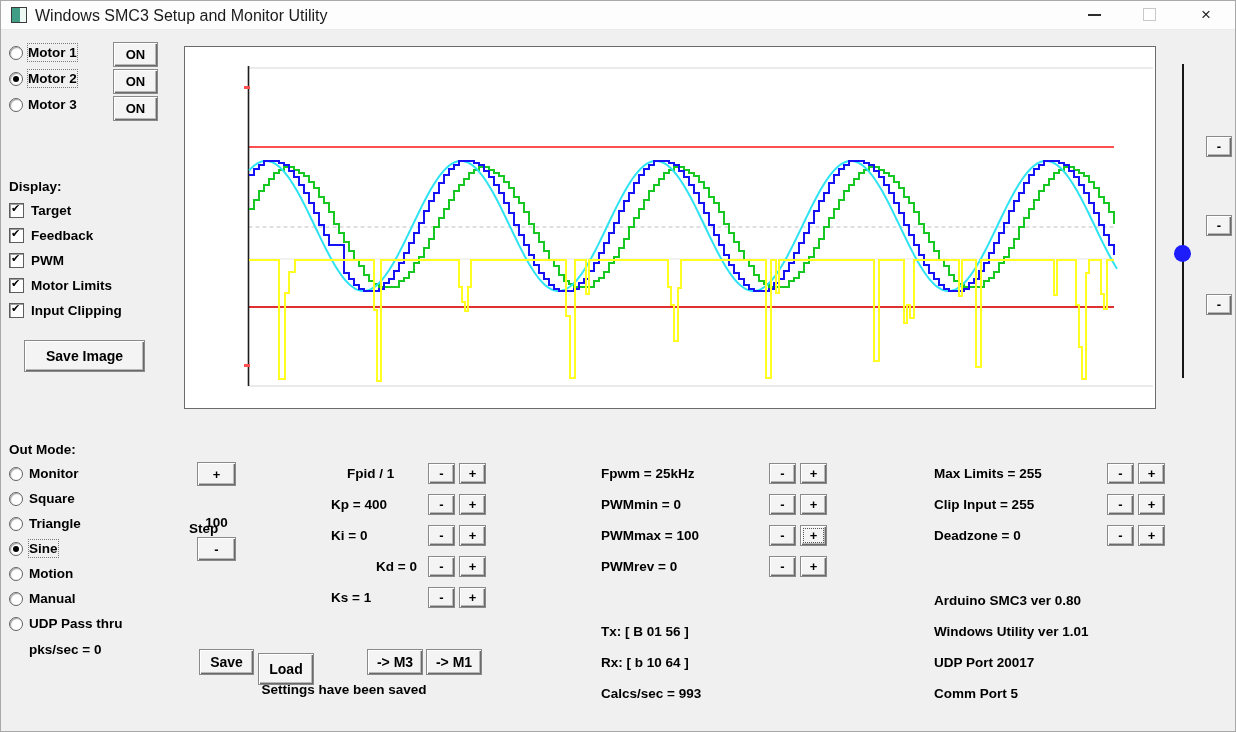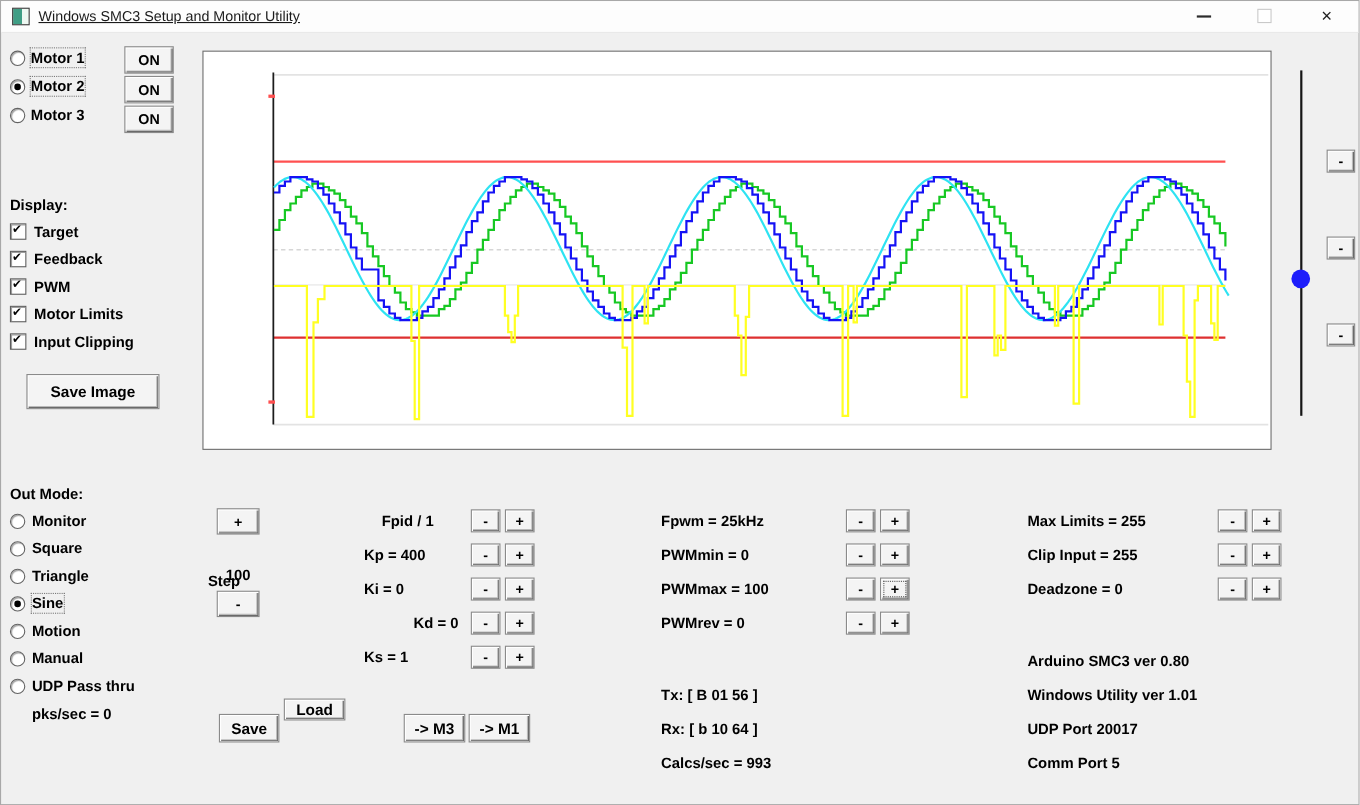--- a/index.html
+++ b/index.html
@@ -1,20 +1,20 @@
 <!DOCTYPE html>
 <html><head>
 <meta charset="utf-8">
 <style>
   html,body{margin:0;padding:0;background:#d7d7d7;font-family:"Liberation Sans",sans-serif;}
   .window{position:relative;width:1236px;height:732px;background:#f0f0f0;overflow:hidden;border:1px solid #a8a8a8;box-sizing:border-box;}
   
   .titlebar{position:absolute;left:0;top:0;width:100%;height:28px;background:#fdfdfd;border-bottom:1px solid #e9e9e9;}
   .app-icon{position:absolute;left:10px;top:6px;width:14px;height:14px;border:1px solid #3a3a3a;background:linear-gradient(90deg,#3f9e85 0 55%,#eef8f2 55% 100%);}
-  .title-text{position:absolute;left:34px;top:6px;font-size:13px;color:#1b1b1b;white-space:nowrap;text-decoration:underline;}
+  .title-text{position:absolute;left:34px;top:6px;font-size:16px;color:#1b1b1b;white-space:nowrap;}
   .win-ctl{position:absolute;top:0;width:46px;height:27px;display:flex;align-items:center;justify-content:center;}
   .min-glyph{width:13px;height:0;border-top:2px solid #2c2c2c;}
   .max-glyph{width:11px;height:11px;border:1px solid #c9c9c9;background:#fff;}
   .close-glyph{font-size:17px;color:#1f1f1f;line-height:27px;}
   
   .lbl{position:absolute;font-weight:bold;font-size:13.5px;color:#000;white-space:nowrap;line-height:17px;}
   .b3{position:absolute;display:flex;align-items:center;justify-content:center;background:#f4f4f4;color:#000;
       font-weight:bold;font-size:13px;border:1px solid #8a8a8a;box-sizing:border-box;
       box-shadow:inset 1px 1px 0 #ffffff,inset -1px -1px 0 #6a6a6a,inset -2px -2px 0 #b9b9b9;cursor:default;white-space:nowrap;}
   .b3.big{font-size:14px;}
@@ -132,23 +132,24 @@
   <button class="b3" style="left:427px;top:524px;width:27px;height:21px;">-</button>
   <button class="b3" style="left:458px;top:524px;width:27px;height:21px;">+</button>
   <span class="lbl" style="left:330px;top:557px;padding-left:45px;">Kd = 0</span>
   <button class="b3" style="left:427px;top:555px;width:27px;height:21px;">-</button>
   <button class="b3" style="left:458px;top:555px;width:27px;height:21px;">+</button>
   <span class="lbl" style="left:330px;top:588px;">Ks = 1</span>
   <button class="b3" style="left:427px;top:586px;width:27px;height:21px;">-</button>
   <button class="b3" style="left:458px;top:586px;width:27px;height:21px;">+</button>
 
   <button class="b3 big" style="left:198px;top:648px;width:55px;height:26px;">Save</button>
-  <button class="b3 big" style="left:257px;top:634px;width:56px;height:20px;">Load</button>
+  <button class="b3 big" style="left:257px;top:652px;width:56px;height:32px;">Load</button>
   <button class="b3 big" style="left:366px;top:648px;width:56px;height:26px;">-&gt; M3</button>
   <button class="b3 big" style="left:425px;top:648px;width:56px;height:26px;">-&gt; M1</button>
+  <div class="status-text">Settings have been saved</div>
 
   <span class="lbl" style="left:600px;top:464px;">Fpwm = 25kHz</span>
   <button class="b3" style="left:768px;top:462px;width:27px;height:21px;">-</button>
   <button class="b3" style="left:799px;top:462px;width:27px;height:21px;">+</button>
   <span class="lbl" style="left:600px;top:495px;">PWMmin = 0</span>
   <button class="b3" style="left:768px;top:493px;width:27px;height:21px;">-</button>
   <button class="b3" style="left:799px;top:493px;width:27px;height:21px;">+</button>
   <span class="lbl" style="left:600px;top:526px;">PWMmax = 100</span>
   <button class="b3" style="left:768px;top:524px;width:27px;height:21px;">-</button>
   <button class="b3 fdot-inner" style="left:799px;top:524px;width:27px;height:21px;">+</button>

